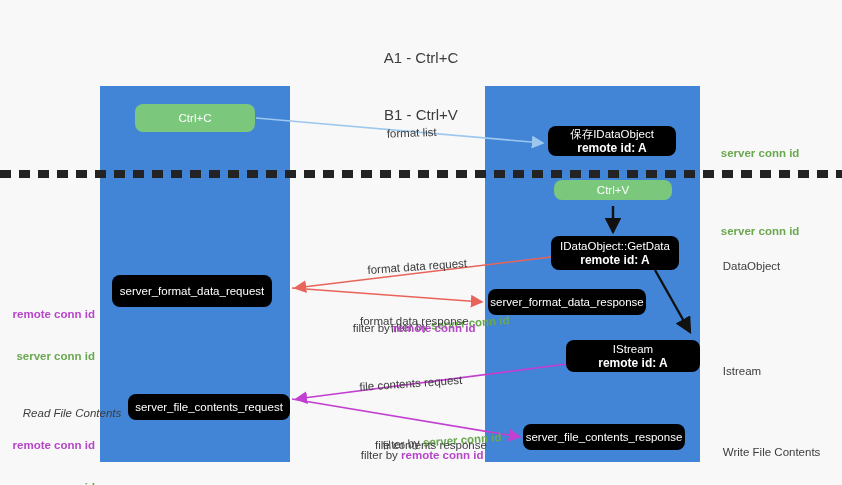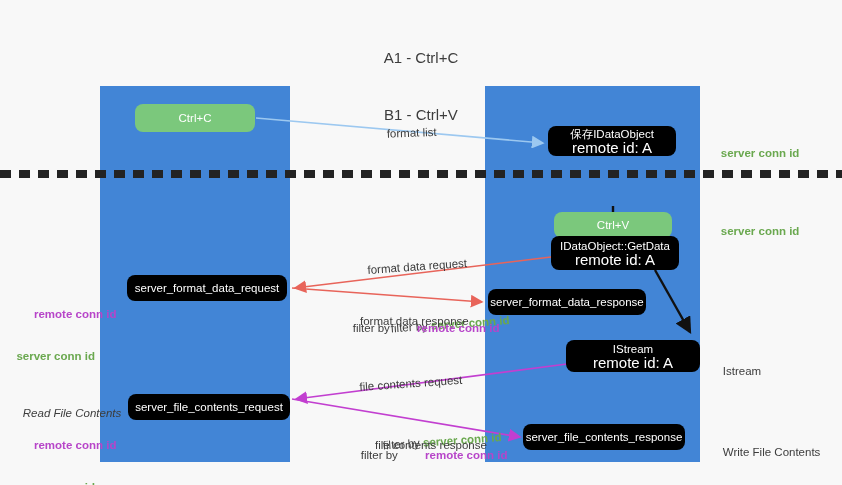--- a/index.html
+++ b/index.html
@@ -66,30 +66,30 @@
     color: #ffffff;
     font-size: 11.5px;
     line-height: 14px;
     text-align: center;
     white-space: pre;
     padding: 2px 4px;
     border-radius: 8px;
   }
   .node.green { background: #7bc87c; }
   .node.orange { background: #000000; text-align: center; }
-  .node .l2 { font-size: 15px; }
+  .node .l2 { font-size: 12px; font-weight: bold; }
 
   
   .note {
     font-size: 11.5px;
     line-height: 14px;
     white-space: pre;
   }
   .green-txt { color: #6aa84f; font-weight: bold; }
-  .purple-txt { color: #b745c9; font-weight: bold; margin-left: 24px; }
+  .purple-txt { color: #b745c9; font-weight: bold; }
   .dark-txt { color: #3c3c3c; }
 
   
   .edge-label {
     font-size: 11.5px;
     line-height: 15px;
     color: #3c3c3c;
     white-space: pre;
   }
   .edge-label b { font-weight: bold; }
@@ -158,30 +158,30 @@
 
   <div class="abs node green" style="left:135px; top:104px; width:120px; height:28px;">
     <span>Ctrl+C</span>
   </div>
 
   <div class="abs node orange" style="left:548px; top:126px; width:128px; height:30px;">
     <span>保存IDataObject</span>
     <span class="l2">remote id: A</span>
   </div>
 
-  <div class="abs node green" style="left:554px; top:180px; width:118px; height:26px;margin-top:32px;">
+  <div class="abs node green" style="left:554px; top:180px; width:118px; height:20px;">
     <span>Ctrl+V</span>
   </div>
 
   <div class="abs node orange" style="left:551px; top:236px; width:128px; height:34px;">
     <span>IDataObject::GetData</span>
     <span class="l2">remote id: A</span>
   </div>
 
-  <div class="abs node orange" style="left:127px; top:275px; width:160px; height:26px;">
+  <div class="abs node orange" style="left:112px; top:275px; width:160px; height:32px;">
     <span>server_format_data_request</span>
   </div>
 
   <div class="abs node orange" style="left:488px; top:289px; width:158px; height:26px;">
     <span>server_format_data_response</span>
   </div>
 
   <div class="abs node orange" style="left:566px; top:340px; width:134px; height:32px;">
     <span>IStream</span>
     <span class="l2">remote id: A</span>
@@ -226,20 +226,23 @@
   <div class="abs edge-label" style="left:348px; top:433px;">
     <span>filter by </span><b class="purple-txt">remote conn id</b>
   </div>
 
   <div class="abs note green-txt" style="left:708px; top:132px;">
     <span>server conn id</span>
   </div>
   <div class="abs note green-txt" style="left:708px; top:210px;">
     <span>server conn id</span>
   </div>
+  <div class="abs note dark-txt" style="left:710px; top:245px;">
+    <span>DataObject</span>
+  </div>
   <div class="abs note dark-txt" style="left:710px; top:350px;">
     <span>Istream</span>
   </div>
   <div class="abs note dark-txt" style="left:710px; top:431px;">
     <span>Write File Contents</span>
   </div>
 
   <div class="abs note" style="left:10px; top:279px; text-align:right; width:85px;">
     <div class="purple-txt">remote conn id</div>
     <div class="green-txt">server conn id</div>

